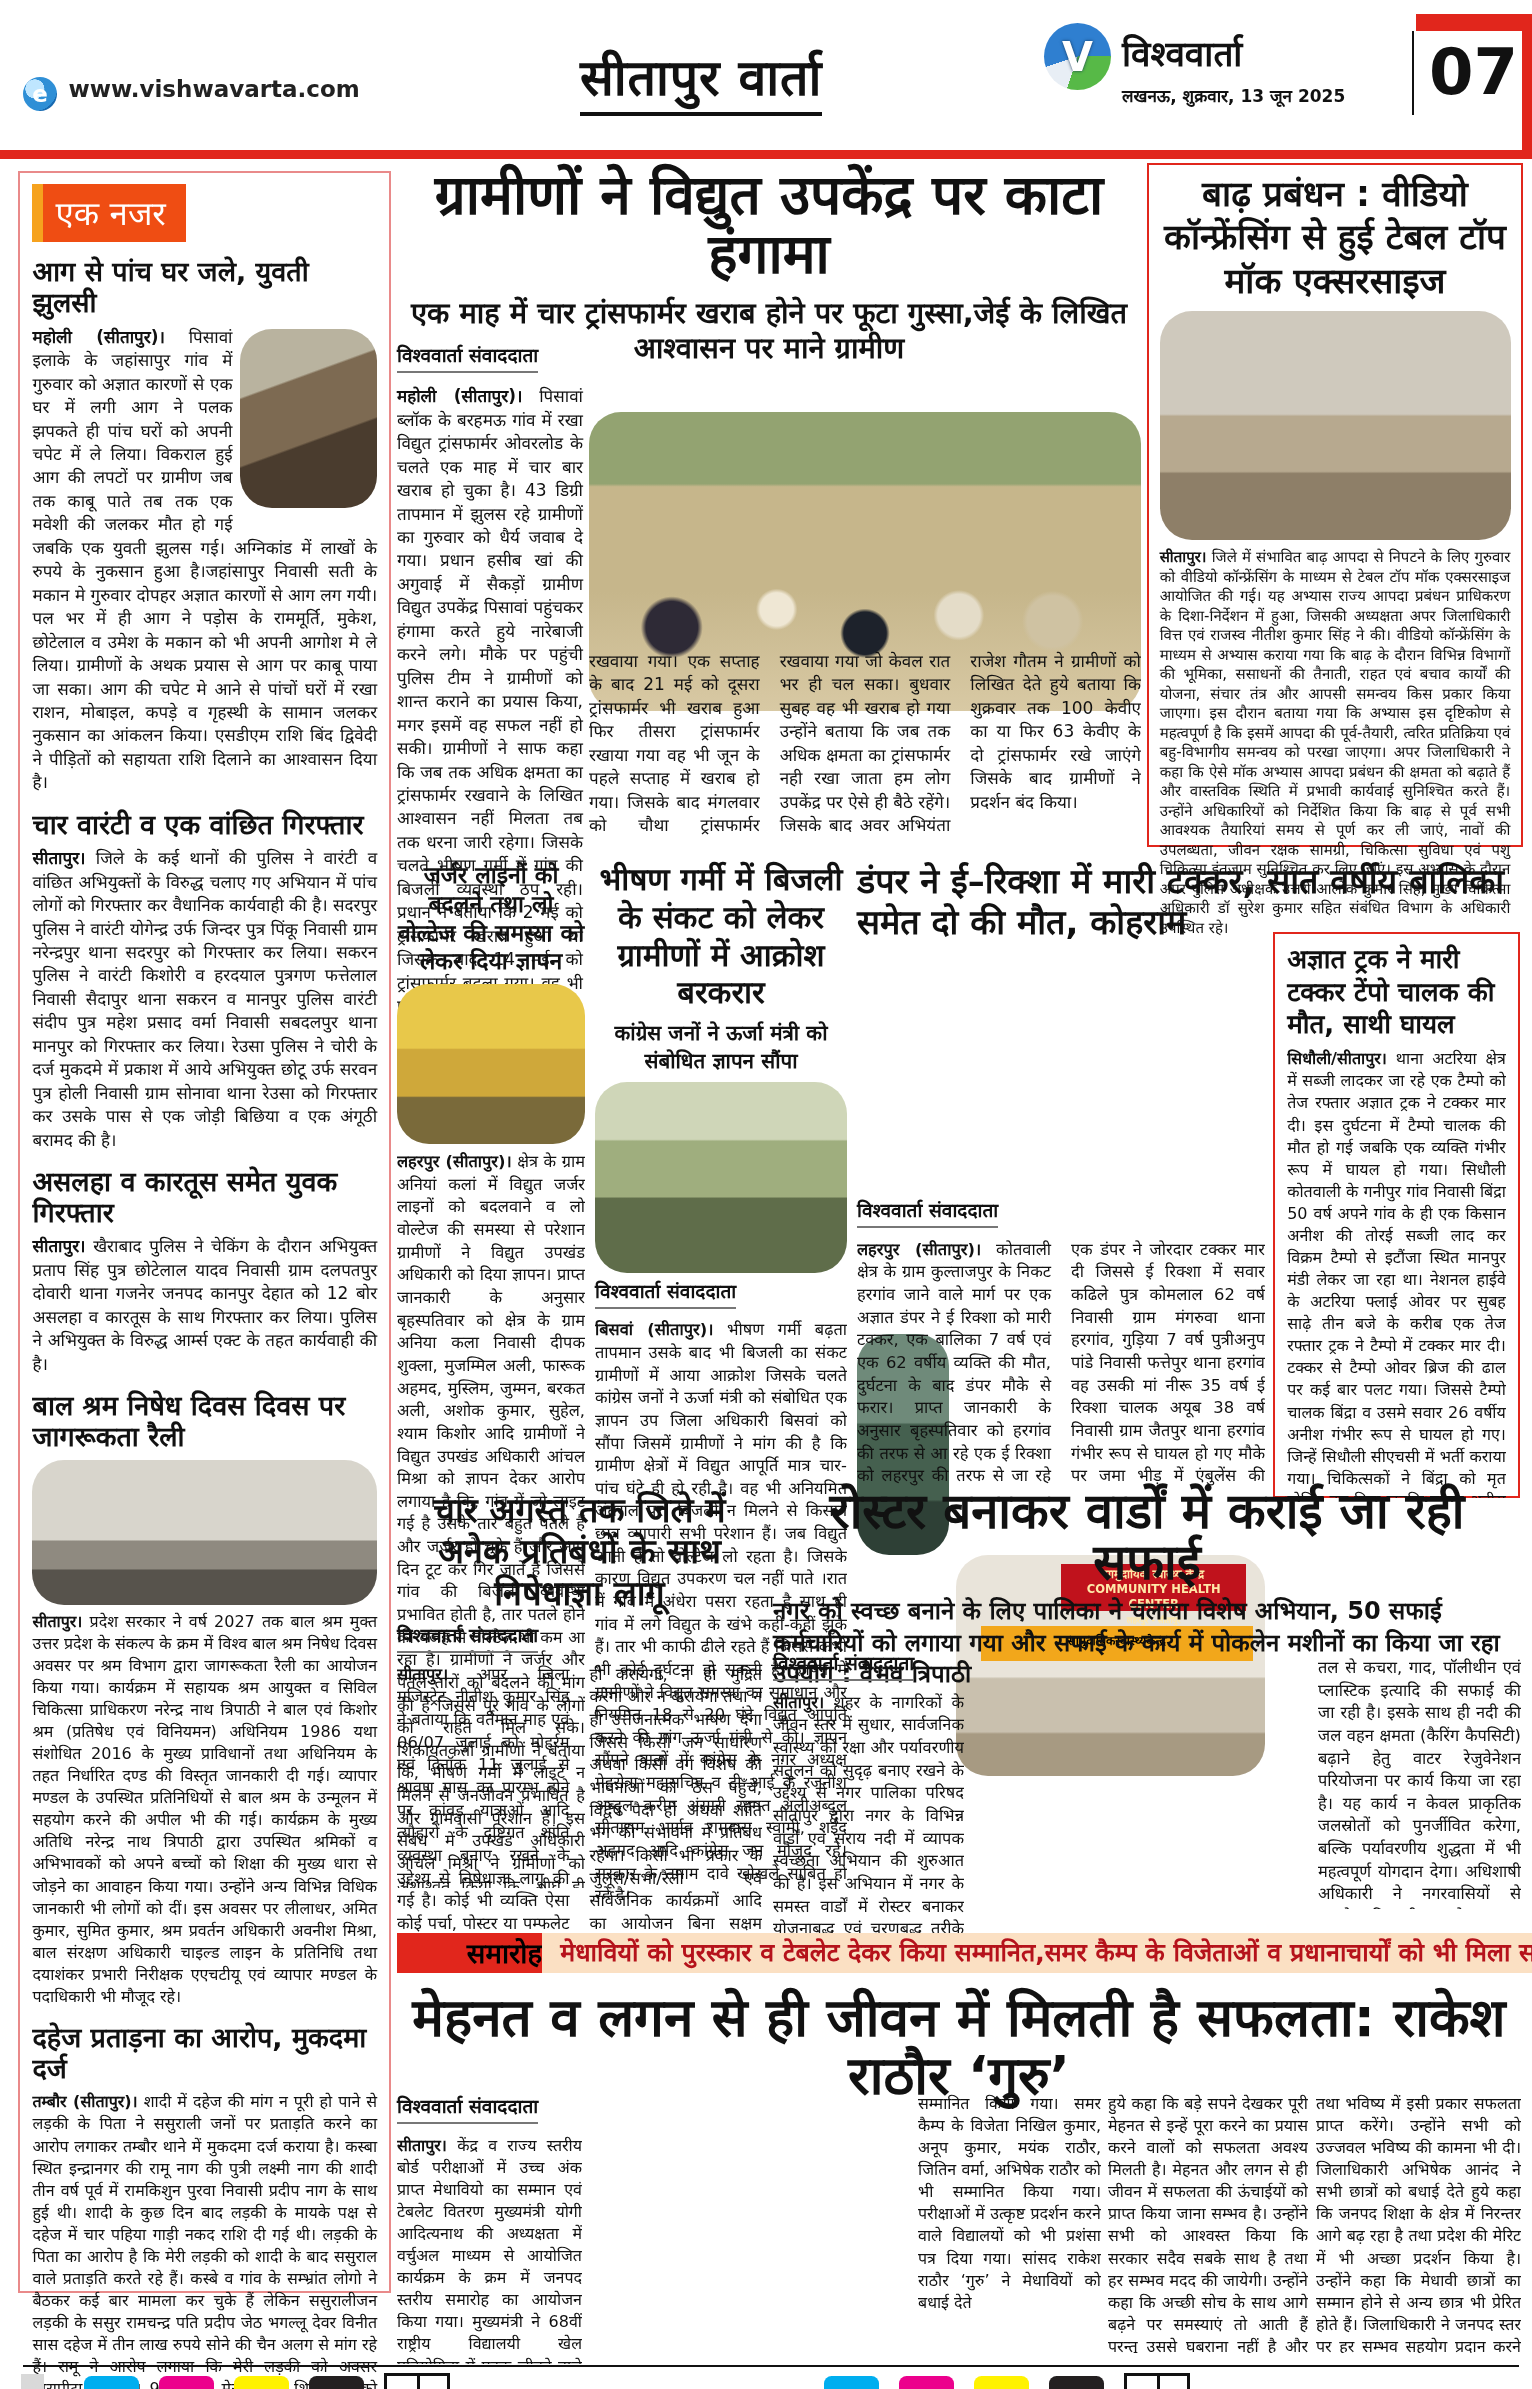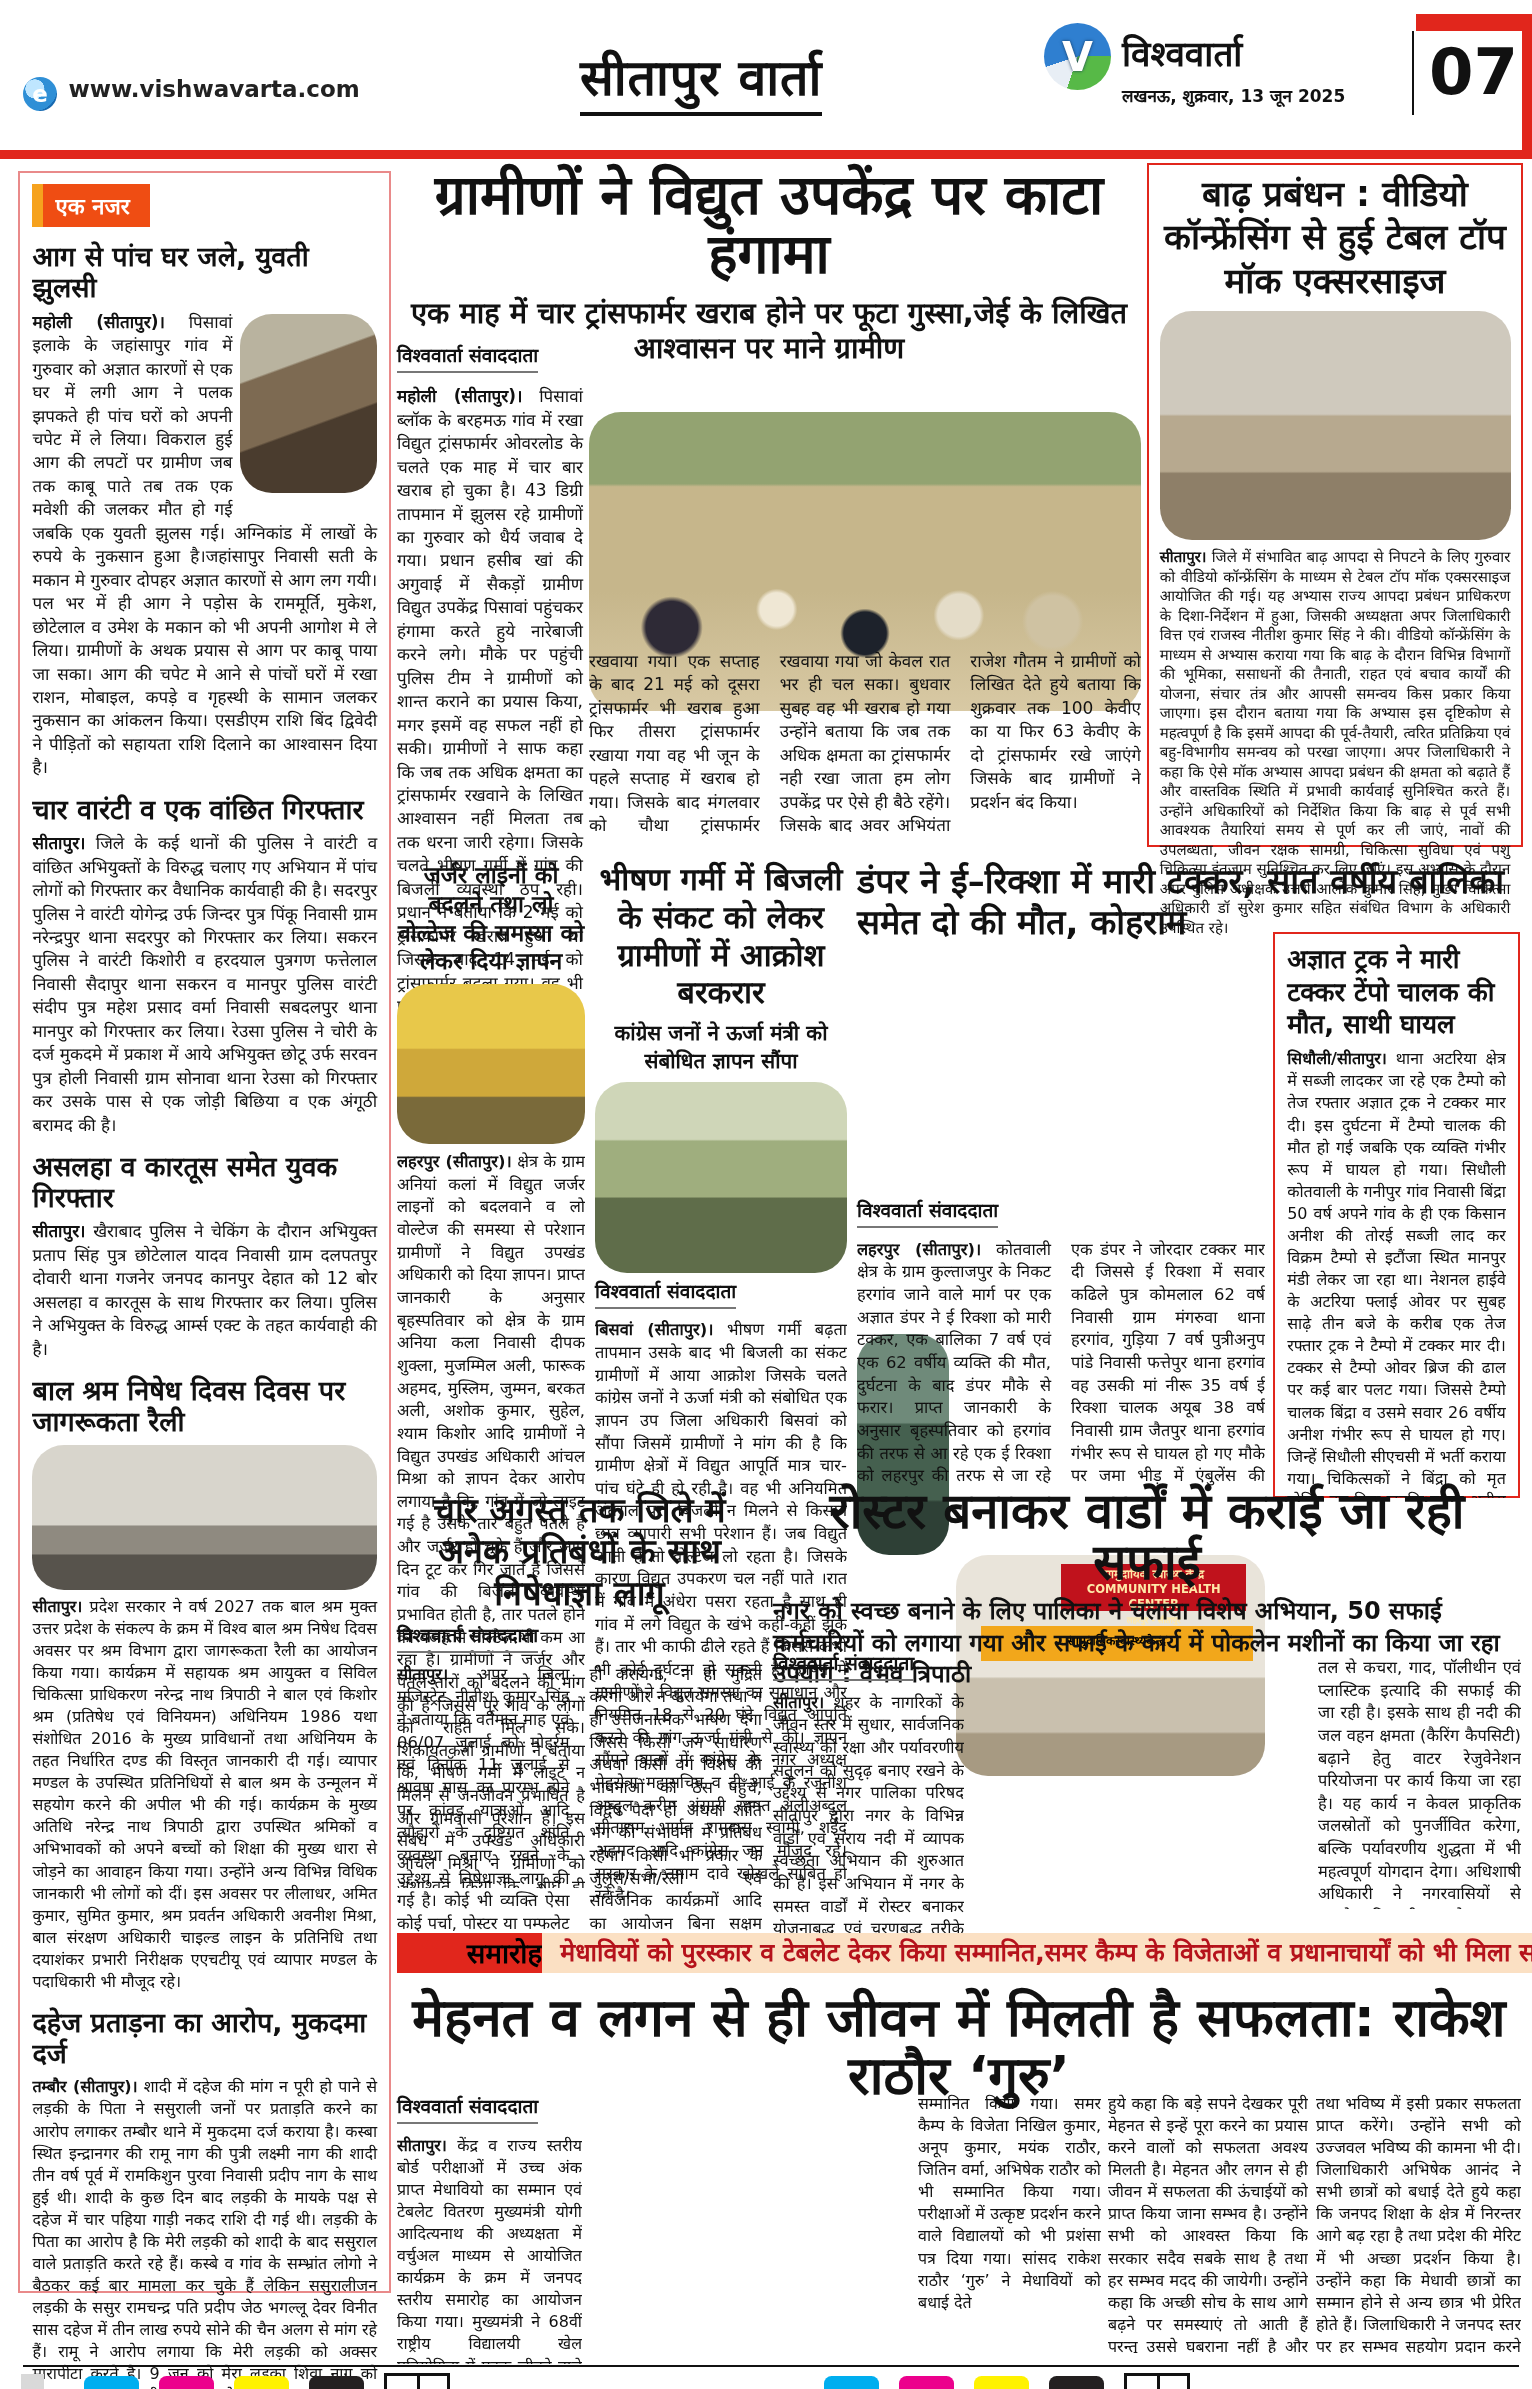--- a/index.html
+++ b/index.html
@@ -16,21 +16,21 @@
   .edition{font-size:17px;font-weight:bold;margin-top:4.6px;}
   .logo{width:67px;height:67px;border-radius:50%;
         background:conic-gradient(#2f7fd0 0 25%,#57b947 25% 55%,#e8eef5 55% 70%,#2f7fd0 70% 100%);
         position:relative;}
   .logo span{position:absolute;left:0;right:0;top:10.7px;text-align:center;font-size:40px;font-weight:900;color:#fff;text-shadow:0 0 3.1px #135;}
   .pageno{font-size:64px;font-weight:900;line-height:1;}
   .redrule{background:#e1261c;}
   
   .rail{border:2.3px solid #e98a8a;}
   .eyebrow{background:linear-gradient(90deg,#f6a21e 0 10.7px,#ef4d13 10.7px);color:#fff;
-           font-size:22px;font-weight:700;padding:6.1px 20px 7.6px 23px;display:inline-block;}
+           font-size:33px;font-weight:400;padding:6.1px 20px 7.6px 23px;display:inline-block;}
   .h-rail{font-size:27px;font-weight:900;line-height:1.15;margin:13.7px 0 7.6px 0;}
   .body{font-size:18px;line-height:1.38;text-align:justify;}
   .body b{font-weight:900;}
   .byline{font-size:19px;font-weight:900;border-bottom:2.3px solid #777;display:inline-block;padding-bottom:3.1px;margin-bottom:7.6px;}
   .photo{background:#cbb98f;position:relative;overflow:hidden;border-radius:32px;}
   
   .h-main{font-size:55px;font-weight:900;line-height:1.08;text-align:center;}
   .h-sub{font-size:29px;font-weight:900;text-align:center;line-height:1.2;}
   .h-box{font-size:35px;font-weight:900;line-height:1.25;text-align:center;}
   .h-mid{font-size:32px;font-weight:900;line-height:1.22;}

